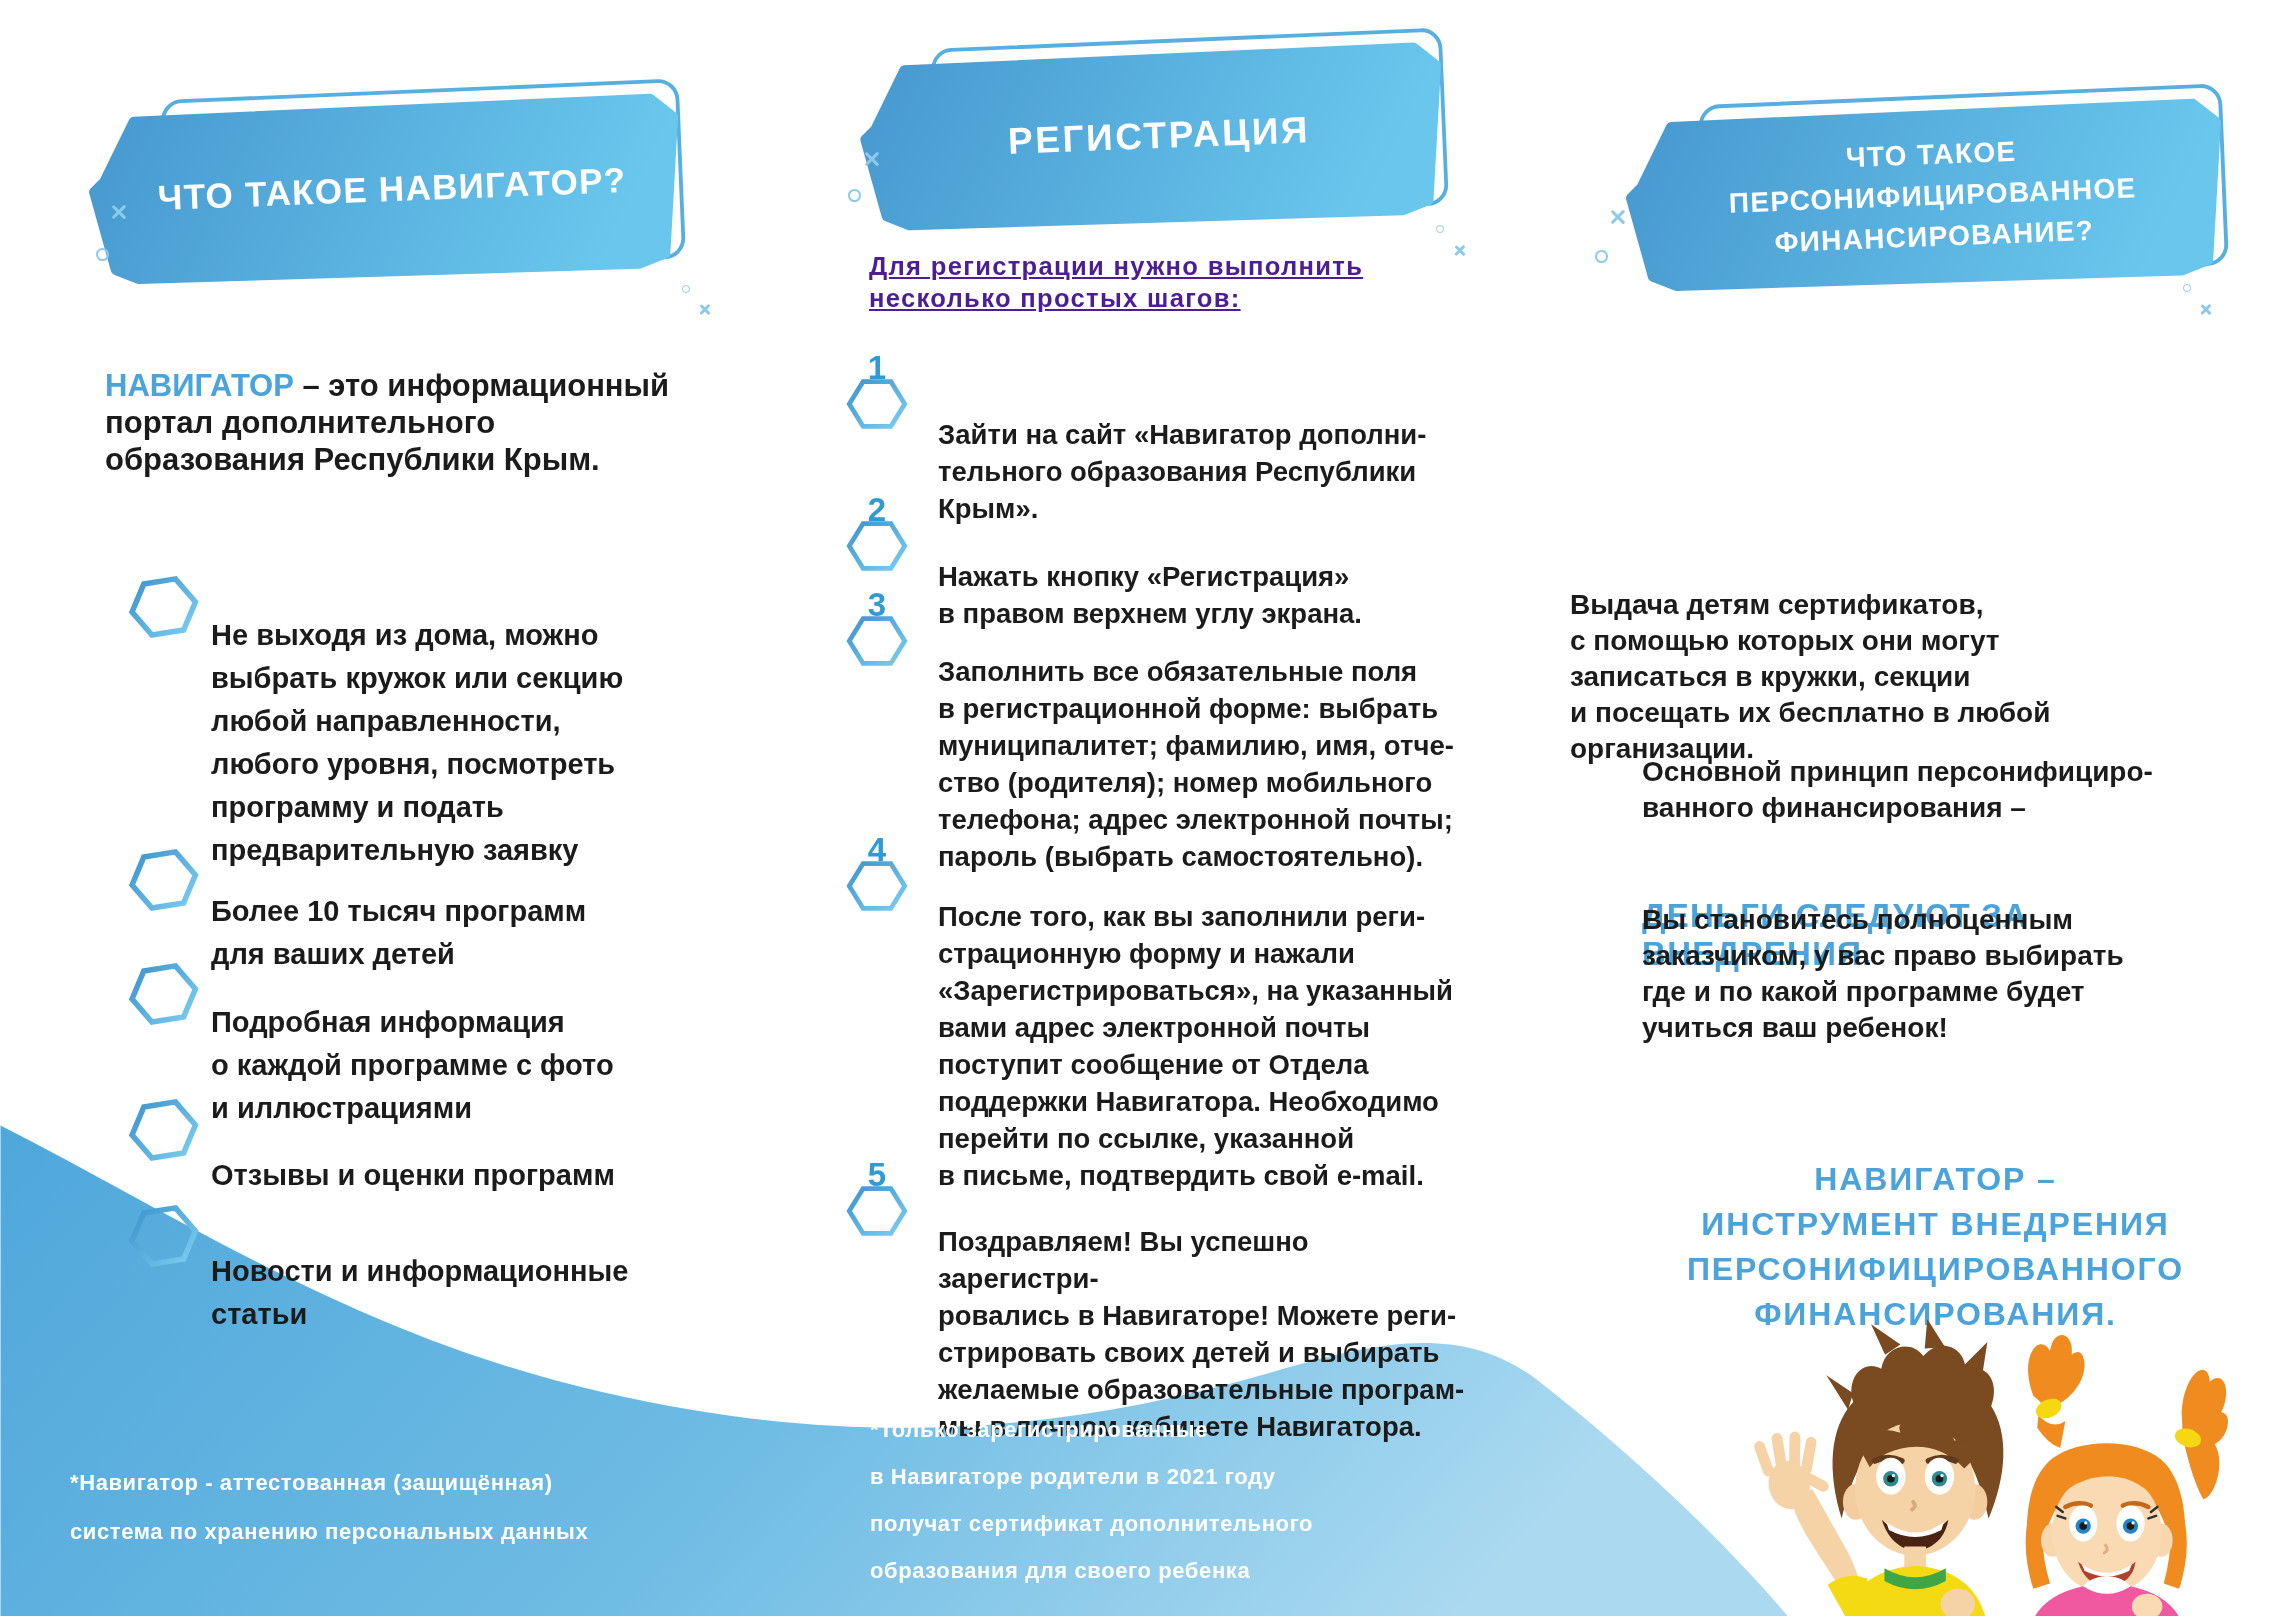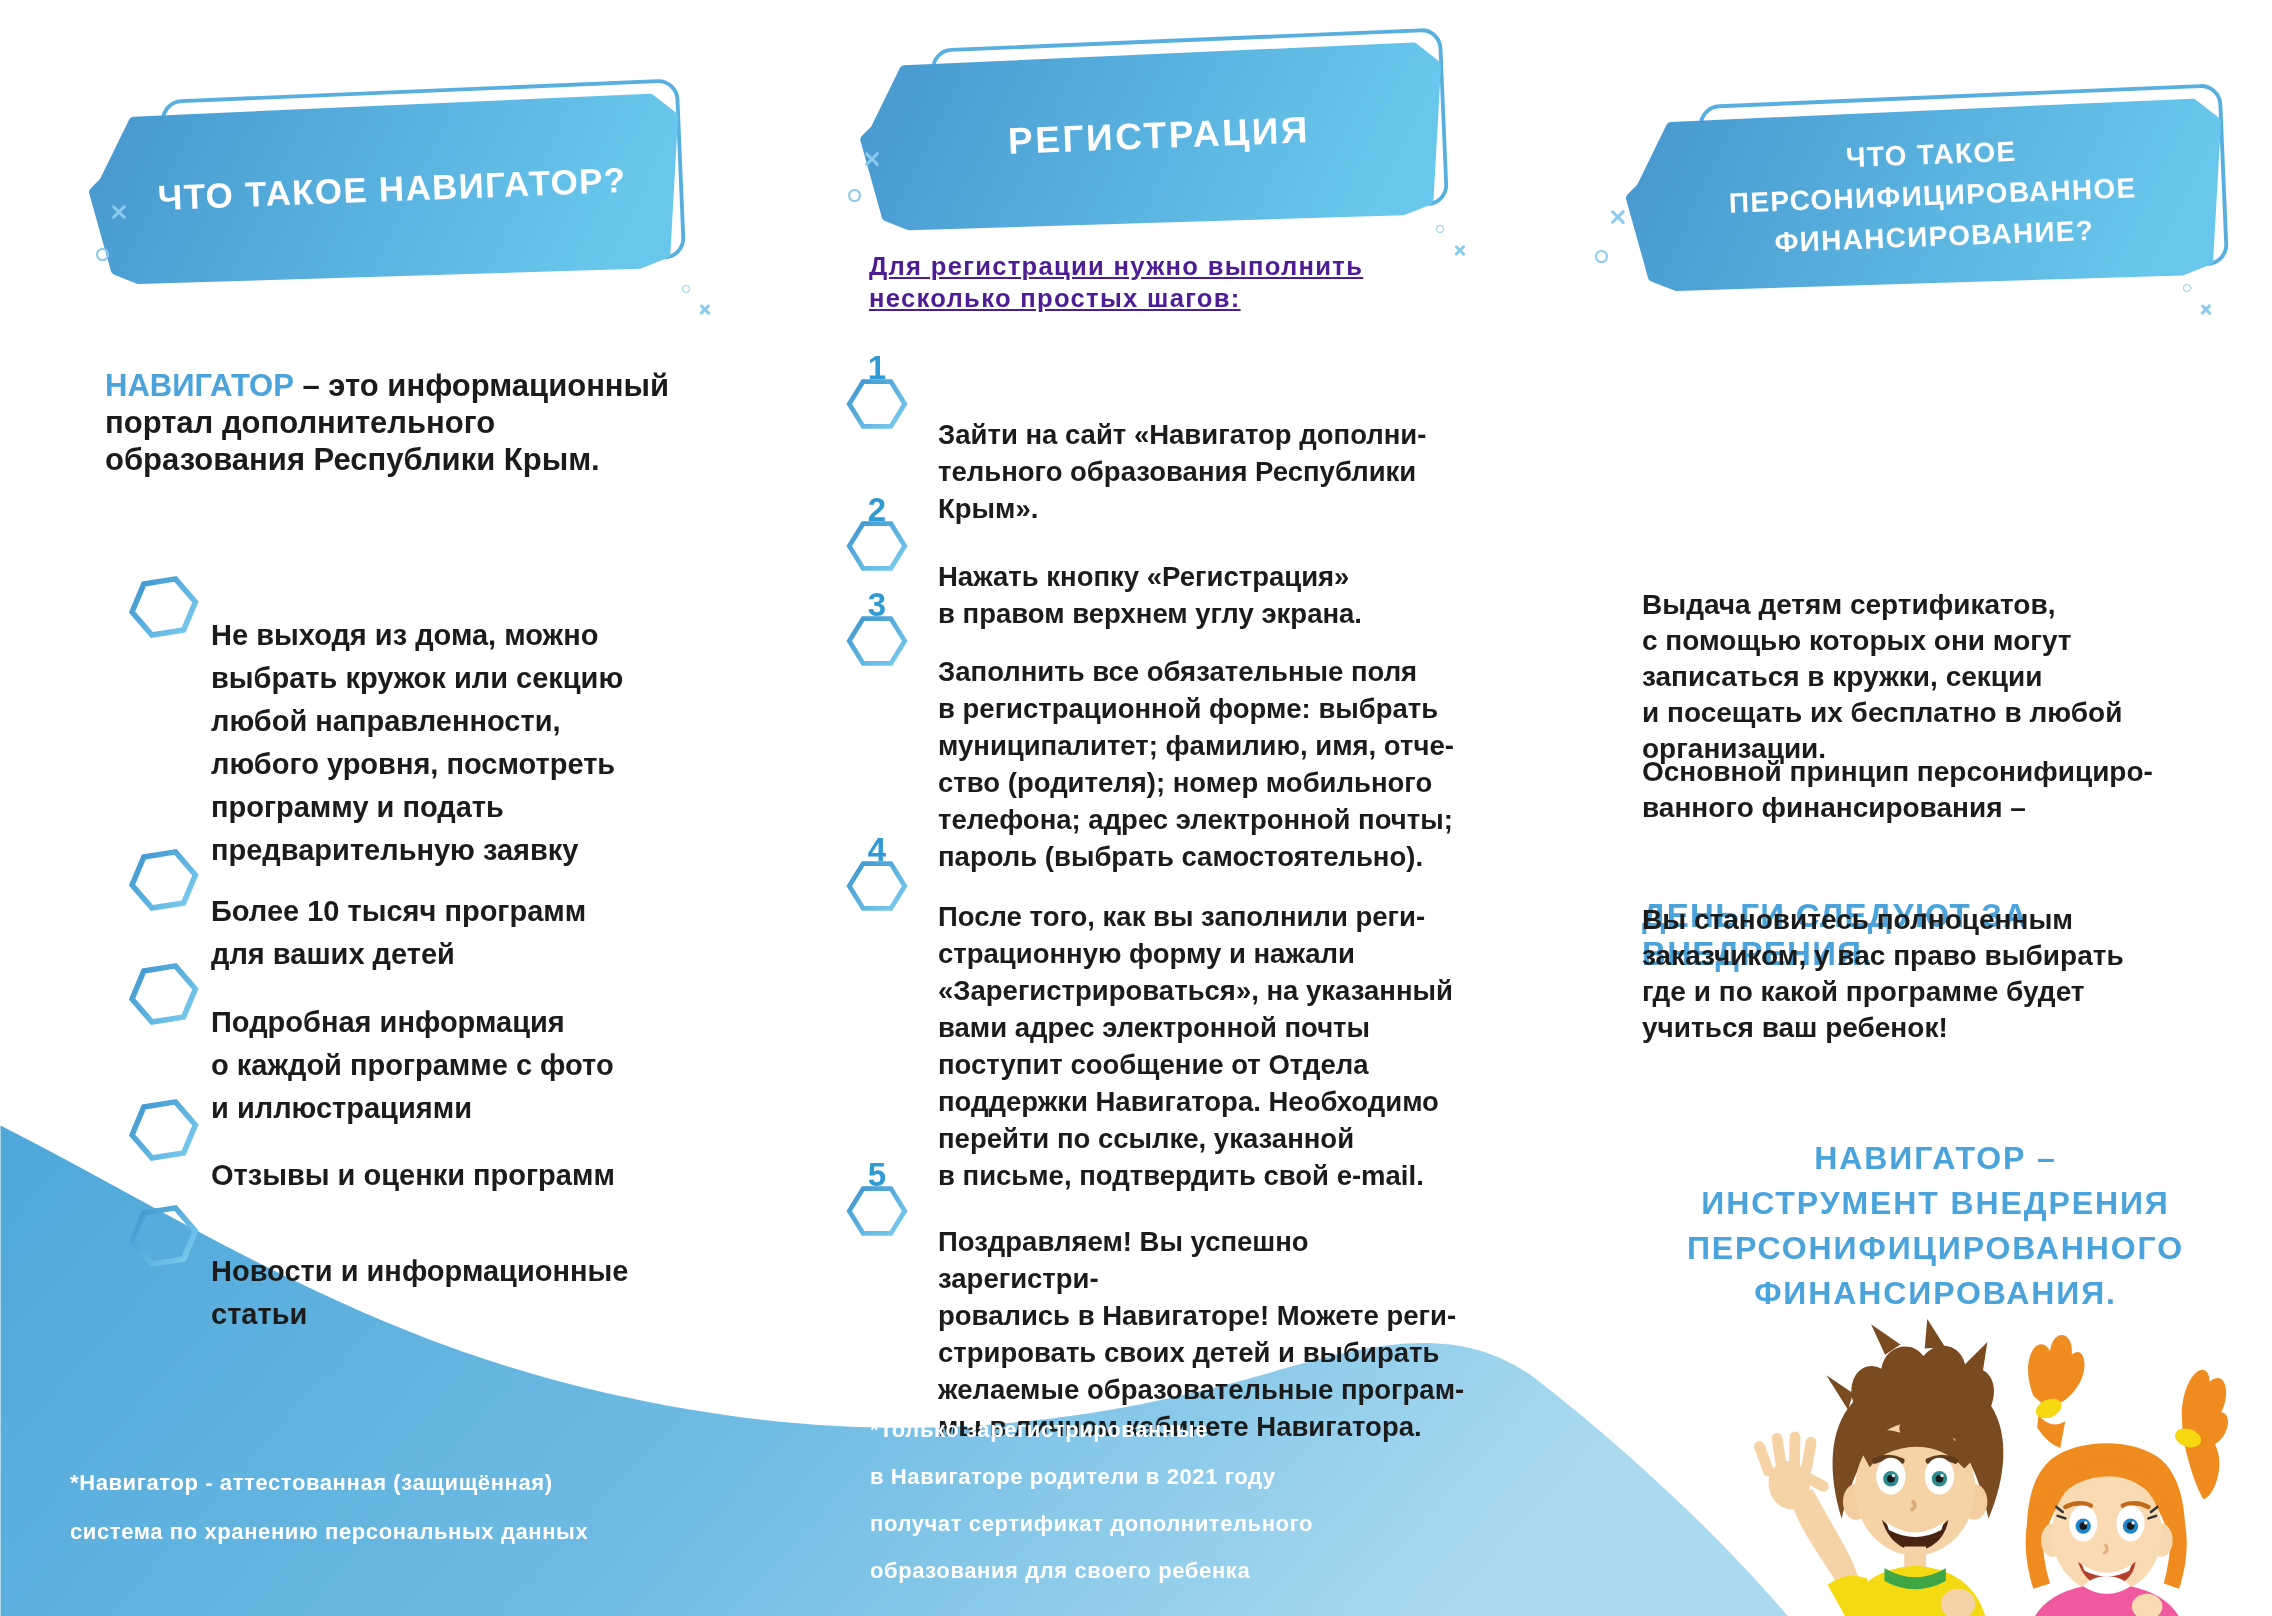--- a/index.html
+++ b/index.html
@@ -40,21 +40,21 @@
   .step{position:absolute;left:938px;width:537px;font-size:27.5px;line-height:37px;}
   .step .hexwrap{left:-93px;top:-3.8px;width:64px;height:58px;}
   .hex-num{
     position:absolute;left:0;top:0;width:100%;height:100%;
     display:flex;align-items:center;justify-content:center;
     color:#2F9AD4;font-size:33px;
   }
   .subtitle{font-size:25.6px;line-height:32px;letter-spacing:1.3px;color:#4c1d95;text-decoration:underline;}
   .para{font-size:28px;line-height:36px;}
   .blue-line{font-size:33px;letter-spacing:1.3px;color:#4AA3DB;}
-  .slogan{font-size:32px;line-height:45px;letter-spacing:1.9px;color:#4AA3DB;text-align:center;}
+  .slogan{font-size:32px;line-height:45px;letter-spacing:1.9px;color:#4AA3DB;text-align:center;margin-top:21px;}
   .footnote{color:#ffffff;font-size:22px;letter-spacing:0.6px;}
   .fn-left{line-height:49px;}
   .fn-mid{line-height:47px;}
 
   
   .xm{position:absolute;}
   .xm::before,.xm::after{content:"";position:absolute;left:50%;top:0;width:3.2px;height:100%;background:#8BCAED;border-radius:1.9px;}
   .xm::before{transform:translateX(-50%) rotate(45deg);}
   .xm::after{transform:translateX(-50%) rotate(-45deg);}
   .om{position:absolute;border:2.6px solid #8BCAED;border-radius:50%;}
@@ -243,21 +243,21 @@
   <div class="banner" style="left:1626px;top:89px;width:613px;height:220px">
     <svg viewBox="0 0 950 335">
       <rect x="120" y="8" width="806" height="276" rx="30" fill="none" stroke="#57AFE0" stroke-width="6" transform="rotate(-2.4 523 146)"></rect>
       <polygon points="70,56 878,20 914,48 902,262 862,278 78,302 42,288 8,166 24,150" fill="url(#bannerGrad)" stroke="url(#bannerGrad)" stroke-width="16" stroke-linejoin="round"></polygon>
     </svg>
     <div class="banner-title t-right">ЧТО ТАКОЕ
 ПЕРСОНИФИЦИРОВАННОЕ
 ФИНАНСИРОВАНИЕ?</div>
   </div>
 
-  <div class="abs pre para" style="left:1642px;top:587px;width:601px">Выдача детям сертификатов,
+  <div class="abs pre para" style="left:1570px;top:587px;width:601px">Выдача детям сертификатов,
 с помощью которых они могут
 записаться в кружки, секции
 и посещать их бесплатно в любой
 организации.</div>
   <div class="abs pre para" style="left:1642px;top:754px;width:601px">Основной принцип персонифициро-
 ванного финансирования –</div>
   <div class="abs pre blue-line" style="left:1642px;top:897px;width:613px">ДЕНЬГИ СЛЕДУЮТ ЗА ВНЕДРЕНИЯ.</div>
   <div class="abs pre para" style="left:1642px;top:902px;width:601px">Вы становитесь полноценным
 заказчиком, у вас право выбирать
 где и по какой программе будет

